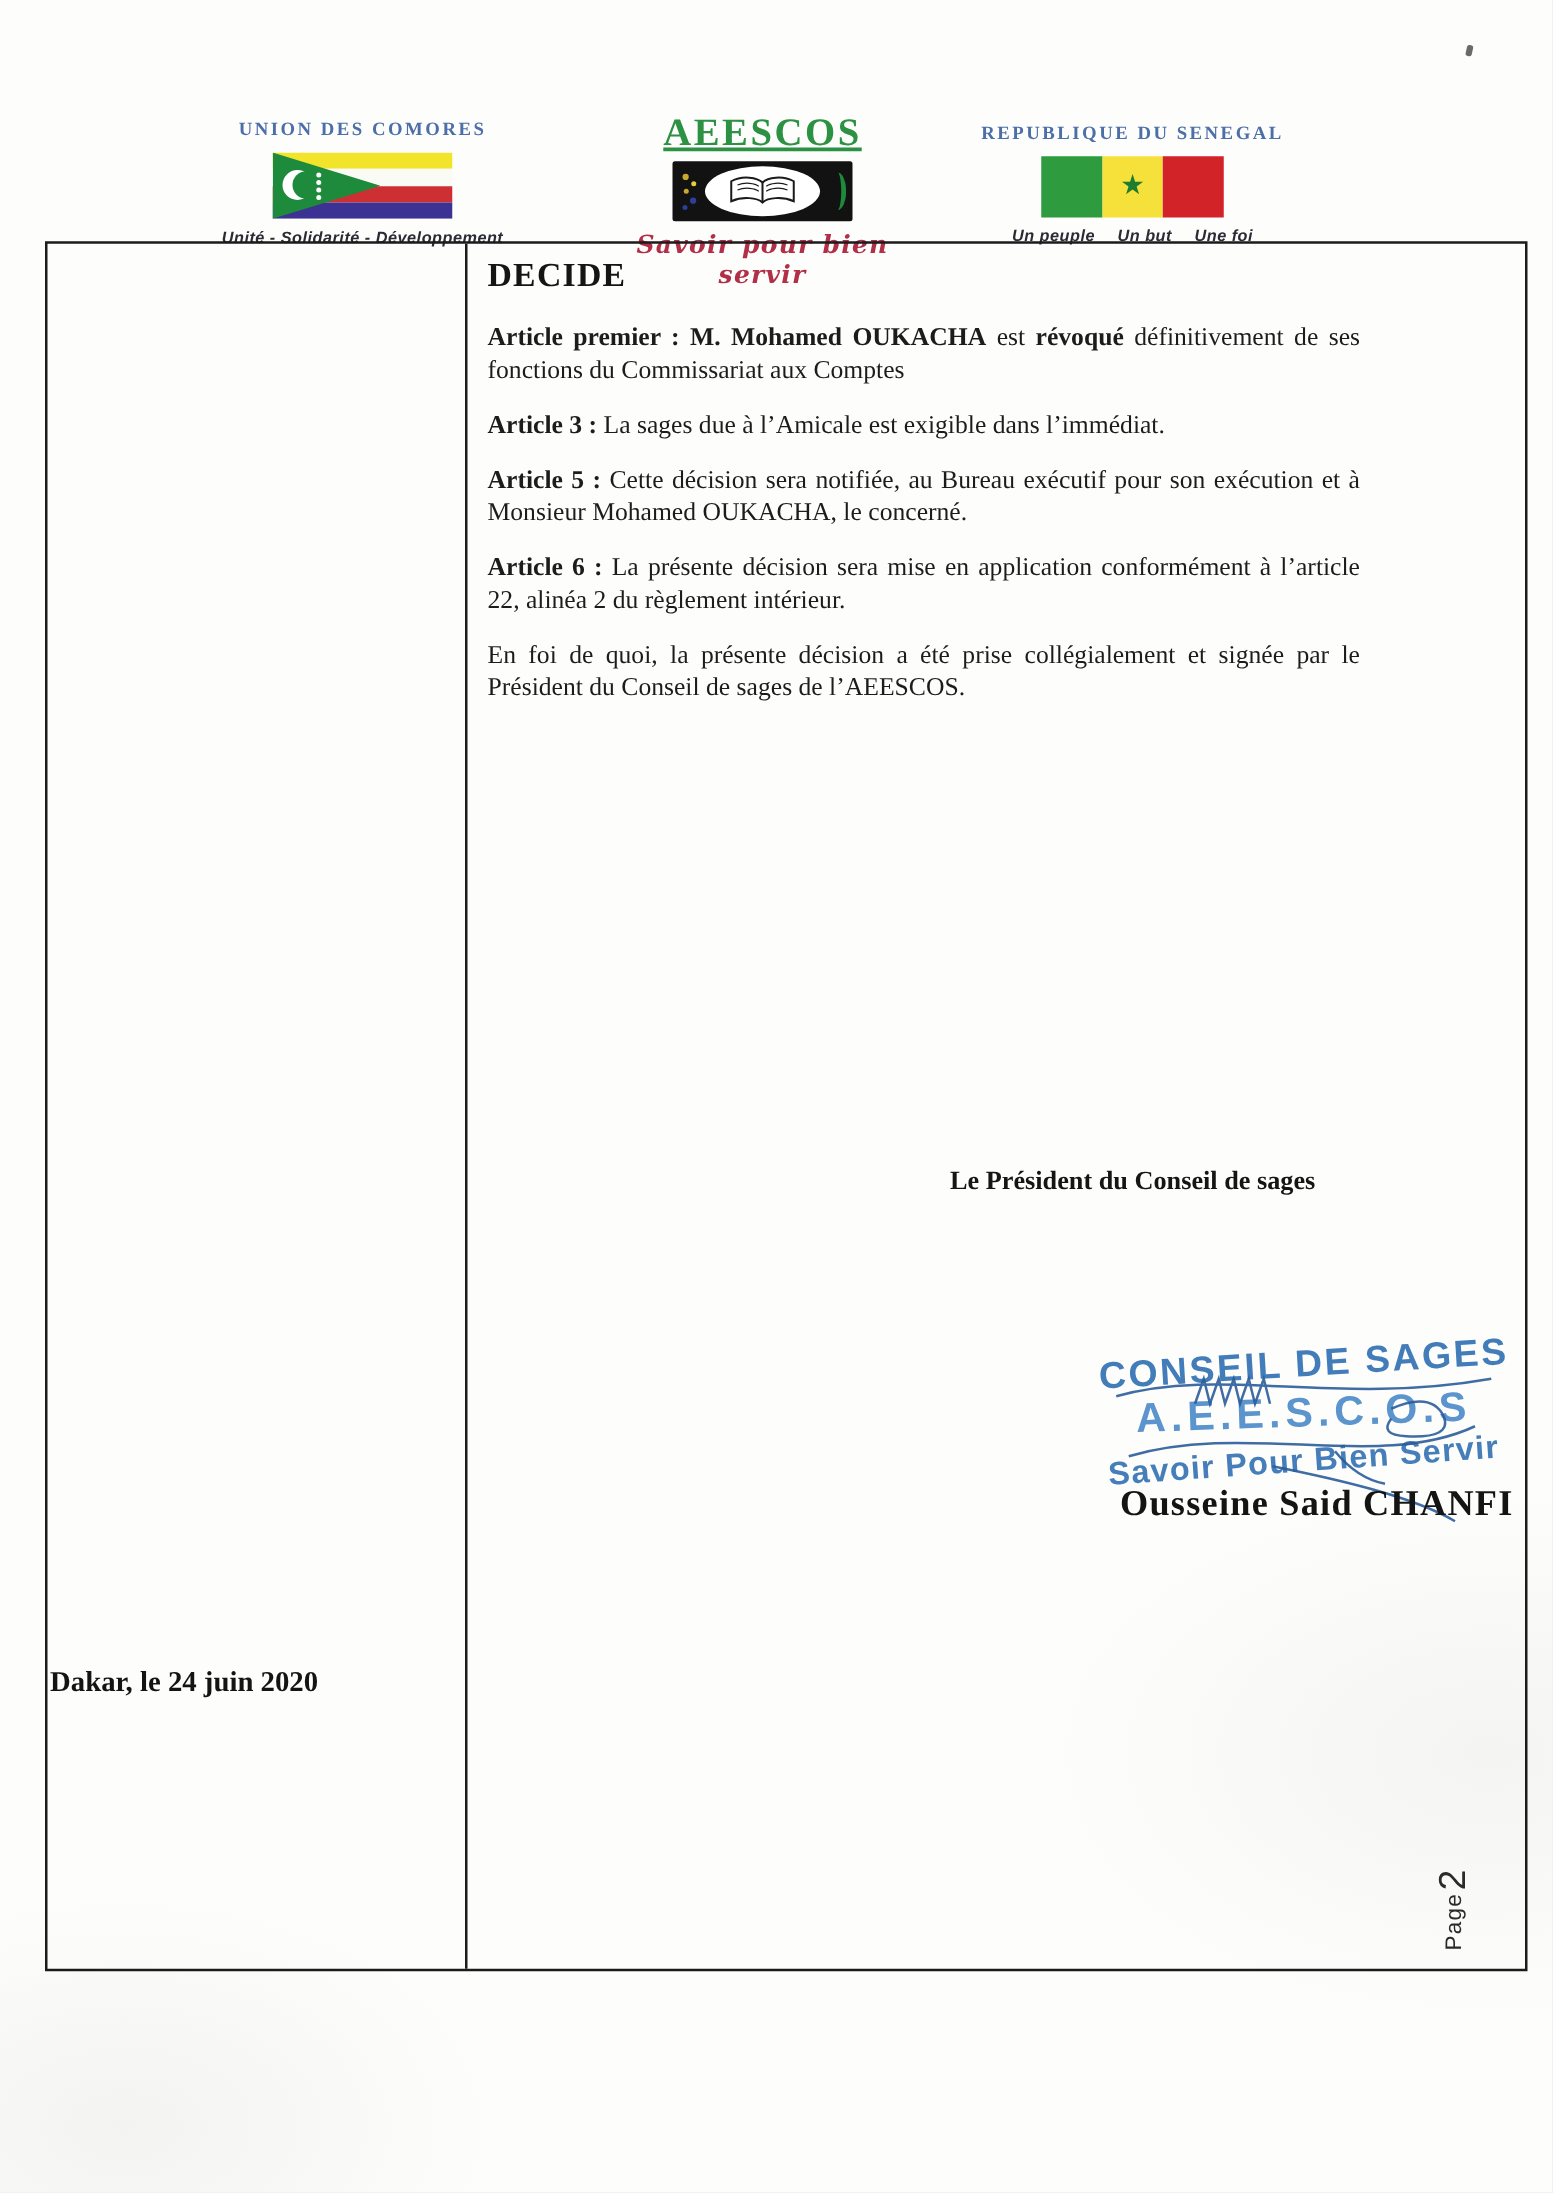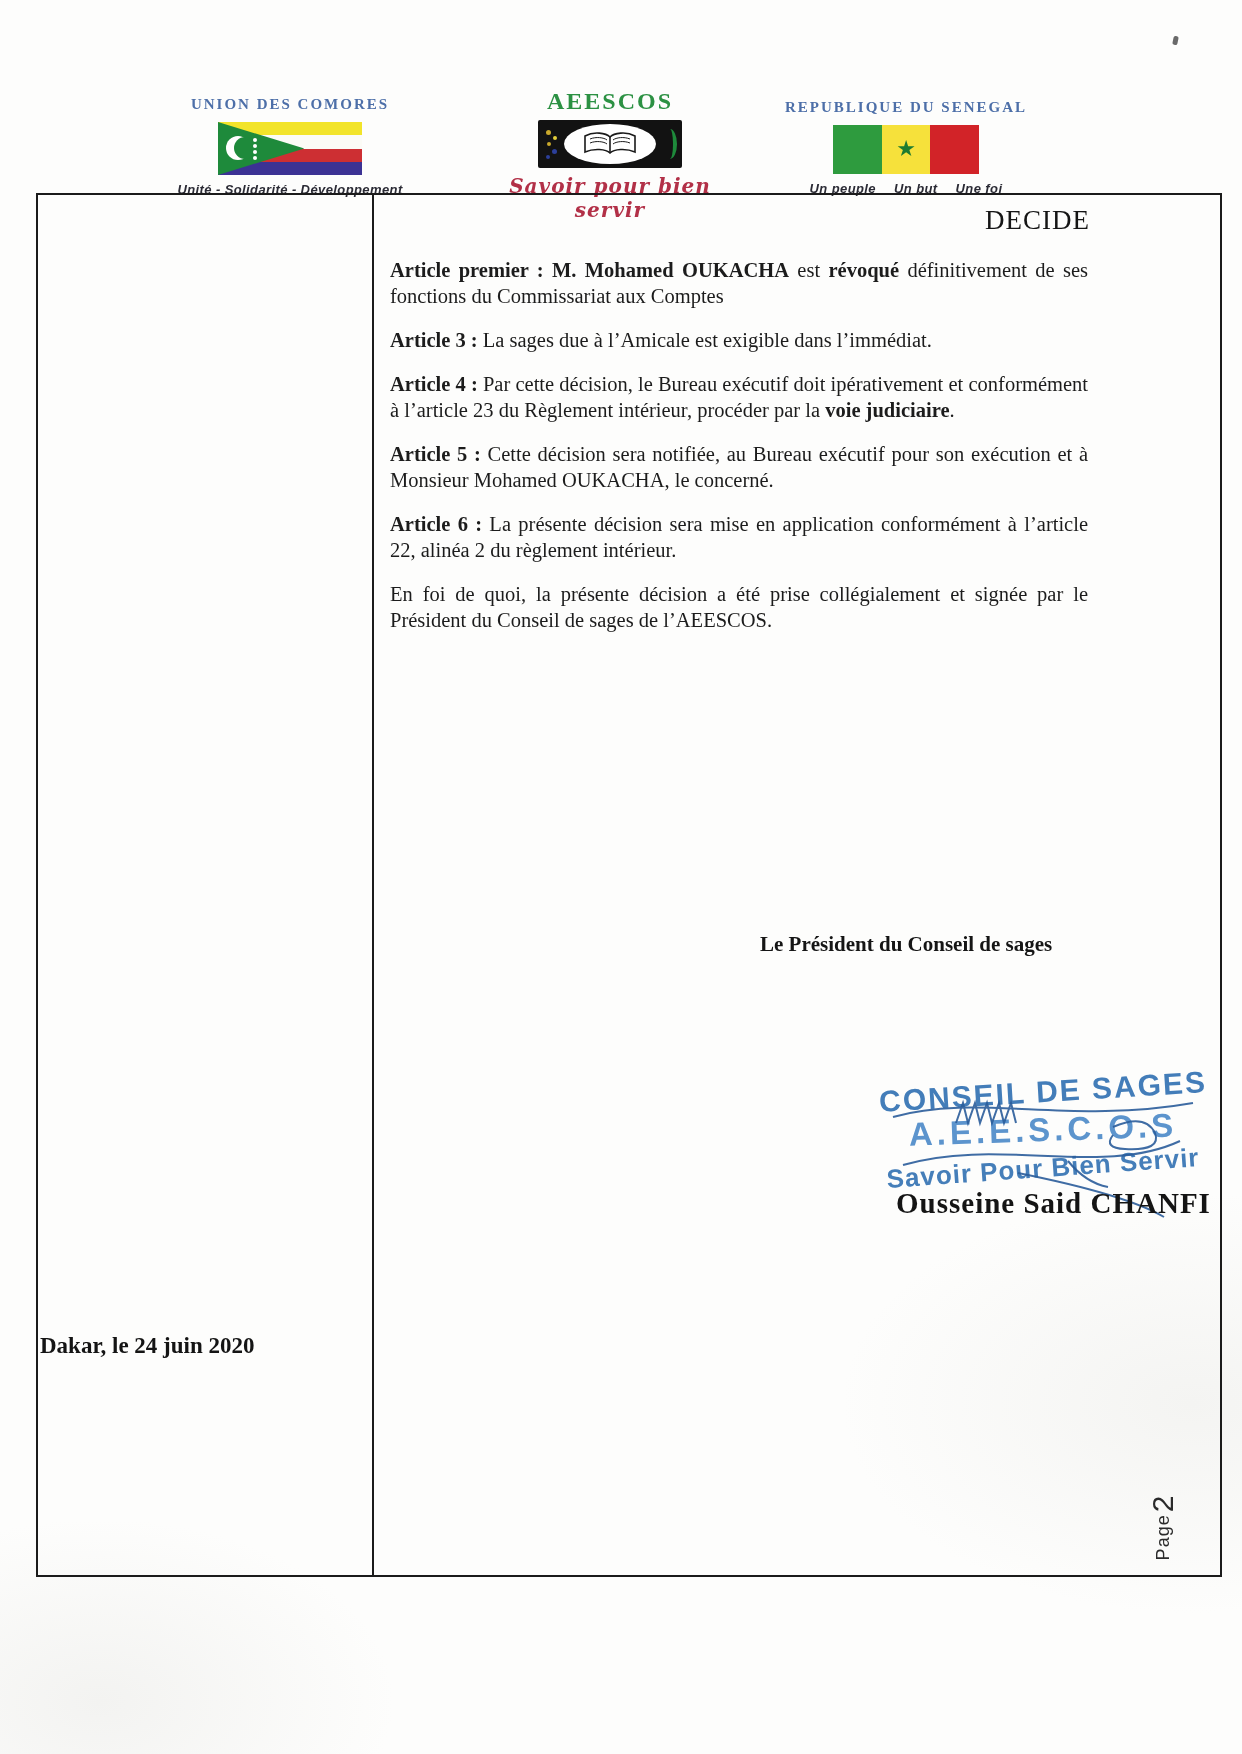--- a/index.html
+++ b/index.html
@@ -25,22 +25,22 @@
   .flag-comoros .tri{position:absolute;left:0;top:0;width:60%;height:100%;
     background:#1e8a3b;clip-path:polygon(0 0,100% 50%,0 100%);}
   .flag-comoros .crescent{position:absolute;left:8px;top:14px;width:24px;height:24px;
     border-radius:50%;background:#fff;}
   .flag-comoros .crescent::after{content:"";position:absolute;left:8px;top:1px;width:22px;
     height:22px;border-radius:50%;background:#1e8a3b;}
   .flag-comoros .stars{position:absolute;left:35px;top:16px;display:flex;
     flex-direction:column;gap:2px;}
   .flag-comoros .stars i{width:4px;height:4px;border-radius:50%;background:#fff;}
   .aeescos-block{left:478px;top:88px;width:264px;}
-  .aeescos-title{font-family:"Liberation Serif",serif;font-weight:bold;font-size:24px;
-    letter-spacing:2px;color:#2c9143;}
+  .aeescos-title{font-family:"Liberation Serif",serif;font-weight:bold;font-size:31px;
+    letter-spacing:2px;color:#2c9143;text-decoration:underline;}
   .aeescos-logo{position:relative;width:144px;height:48px;margin:5px auto 6px;
     background:#121212;border-radius:2px;}
   .aeescos-logo .oval{position:absolute;left:26px;top:4px;width:92px;height:40px;
     border-radius:50%;background:#fff;display:flex;align-items:center;justify-content:center;}
   .aeescos-logo .specks{position:absolute;left:6px;top:8px;width:18px;height:32px;}
   .aeescos-logo .specks i{position:absolute;border-radius:50%;}
   .aeescos-motto{font-family:"DejaVu Serif",serif;font-style:italic;font-weight:bold;
     font-size:20px;color:#b23047;letter-spacing:1px;}
   .senegal-block{left:776px;top:99px;width:260px;}
   .flag-senegal{position:relative;width:146px;height:49px;margin:9px auto 7px;display:flex;}
@@ -49,22 +49,22 @@
   .b-red{background:#d22328;}
   .flag-senegal .star{position:absolute;left:50%;top:50%;transform:translate(-50%,-54%);
     color:#1e7c30;font-size:22px;line-height:1;font-family:"DejaVu Sans",sans-serif;}
   .senegal-motto span{margin:0 7px;}
   .speck{position:absolute;left:1173px;top:36px;width:5px;height:9px;background:#6a6a6a;
     border-radius:2px;transform:rotate(12deg);}
   
   .doc-table{position:absolute;left:36px;top:193px;width:1182px;height:1380px;
     border:2px solid #1b1b1b;}
   .doc-divider{position:absolute;left:334px;top:0;bottom:0;width:2px;background:#1b1b1b;}
-  .decide{position:absolute;left:352px;top:10px;width:700px;margin:0;text-align:right;
-    font-size:27px;font-weight:normal;letter-spacing:1px;color:#151515;}
+  .decide{position:absolute;left:352px;top:10px;width:700px;margin:0;text-align:left;
+    font-size:27px;font-weight:bold;letter-spacing:1px;color:#151515;}
   .articles{position:absolute;left:352px;top:62px;width:698px;}
   .articles p{margin:0 0 18px 0;text-align:justify;font-size:20.5px;line-height:26px;
     color:#1c1c1c;}
   .articles strong{font-weight:bold;}
   .president-line{position:absolute;left:722px;top:737px;font-size:21px;font-weight:bold;
     color:#151515;white-space:nowrap;}
   
   .stamp{position:absolute;left:840px;top:880px;width:330px;text-align:center;
     font-family:"Liberation Sans",sans-serif;font-weight:bold;}
   .stamp-line1{font-size:30px;letter-spacing:2px;color:#3674b4;transform:rotate(-3.5deg);
@@ -151,21 +151,20 @@
   </div>
 
   <div class="doc-table">
     <div class="doc-divider"></div>
 
     <h1 class="decide">DECIDE</h1>
 
     <div class="articles" id="articles">
         <p><strong>Article premier : M. Mohamed OUKACHA</strong><span> est </span><strong>révoqué</strong><span> définitivement de ses fonctions du Commissariat aux Comptes</span></p>
         <p><strong>Article 3 : </strong><span>La sages due à l’Amicale est exigible dans l’immédiat.</span></p>
-        <p><strong>Article 4 : </strong><span>Par cette décision, le Bureau exécutif doit ipérativement et conformément à l’article 23 du Règlement intérieur, procéder par la </span><strong>voie judiciaire</strong><span>.</span></p>
         <p><strong>Article 5 : </strong><span>Cette décision sera notifiée, au Bureau exécutif pour son exécution et à Monsieur Mohamed OUKACHA, le concerné.</span></p>
         <p><strong>Article 6 : </strong><span>La présente décision sera mise en application conformément à l’article 22, alinéa 2 du règlement intérieur.</span></p>
         <p><span>En foi de quoi, la présente décision a été prise collégialement et signée par le Président du Conseil de sages de l’AEESCOS.</span></p>
       </div>
 
     <div class="president-line">Le Président du Conseil de sages</div>
 
     <div class="stamp">
       <div class="stamp-line1">CONSEIL DE SAGES</div>
       <div class="stamp-line2">A.E.E.S.C.O.S</div>

